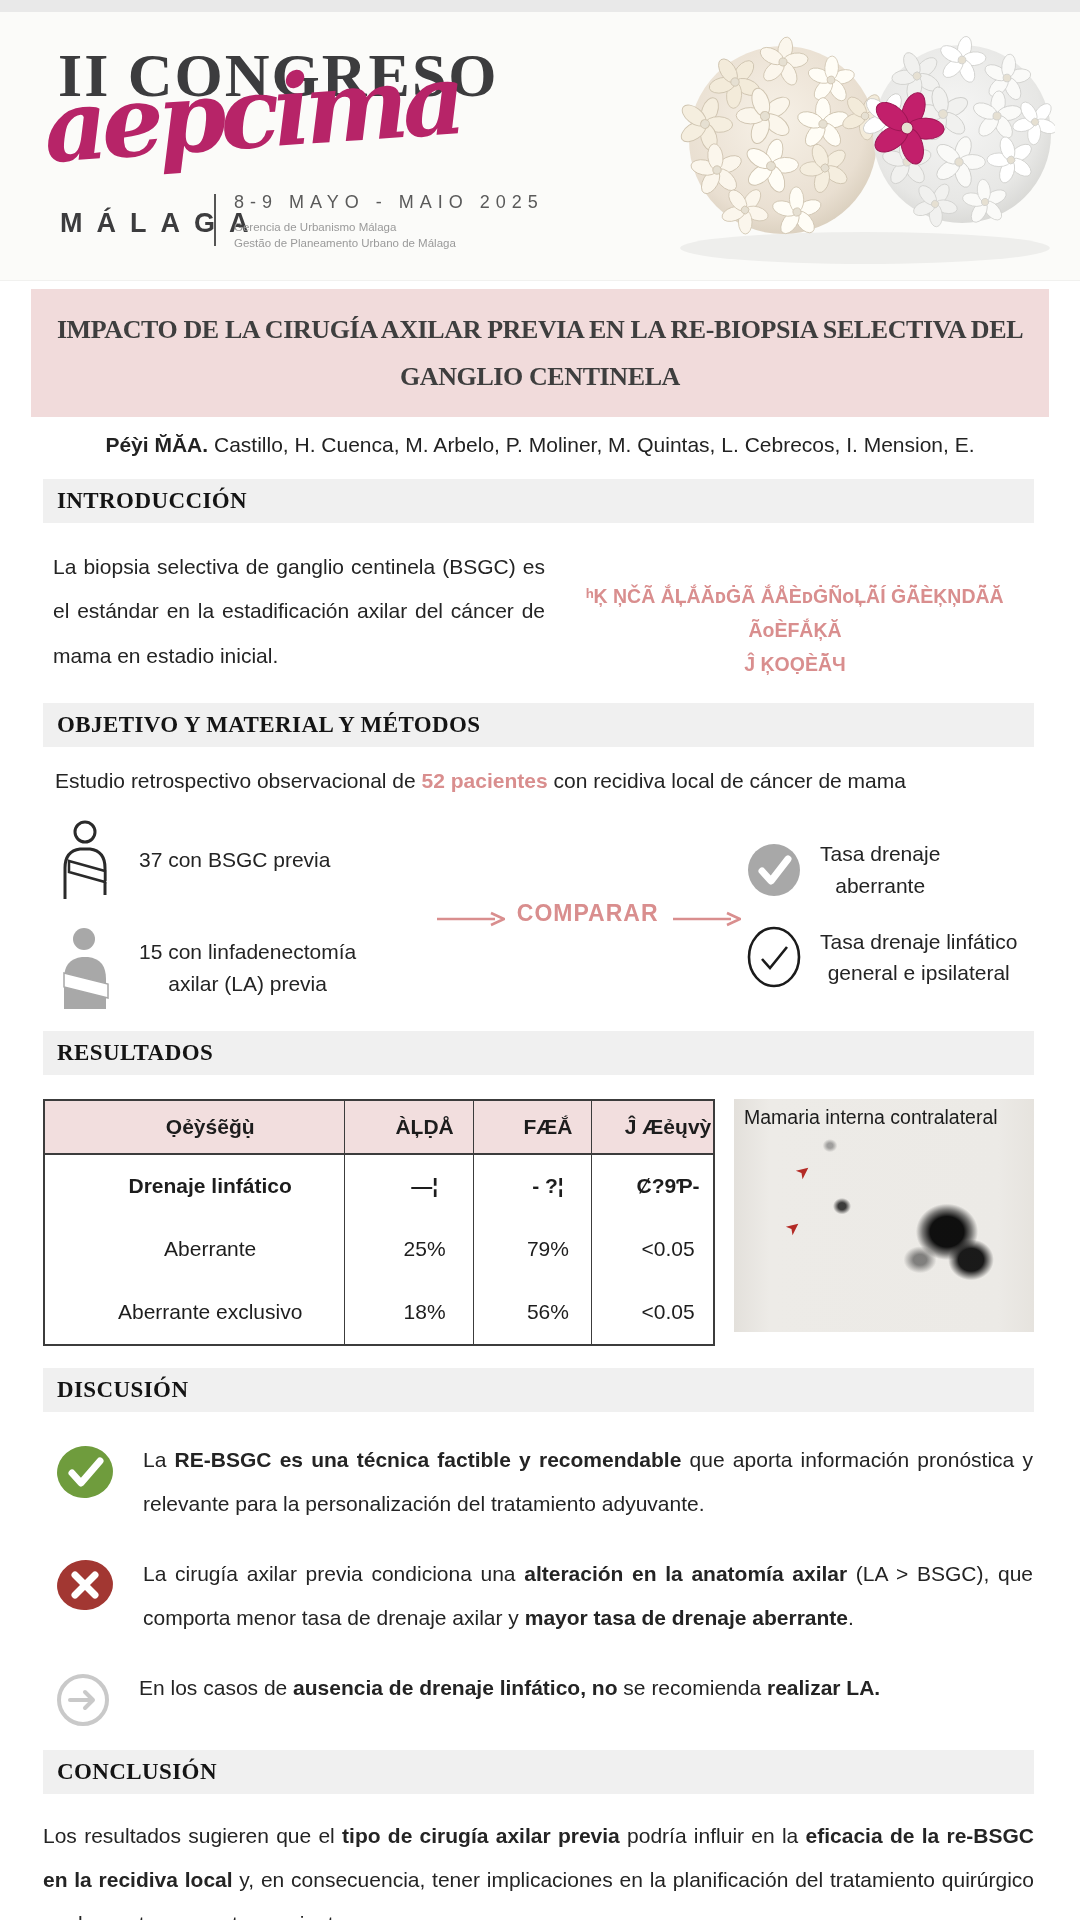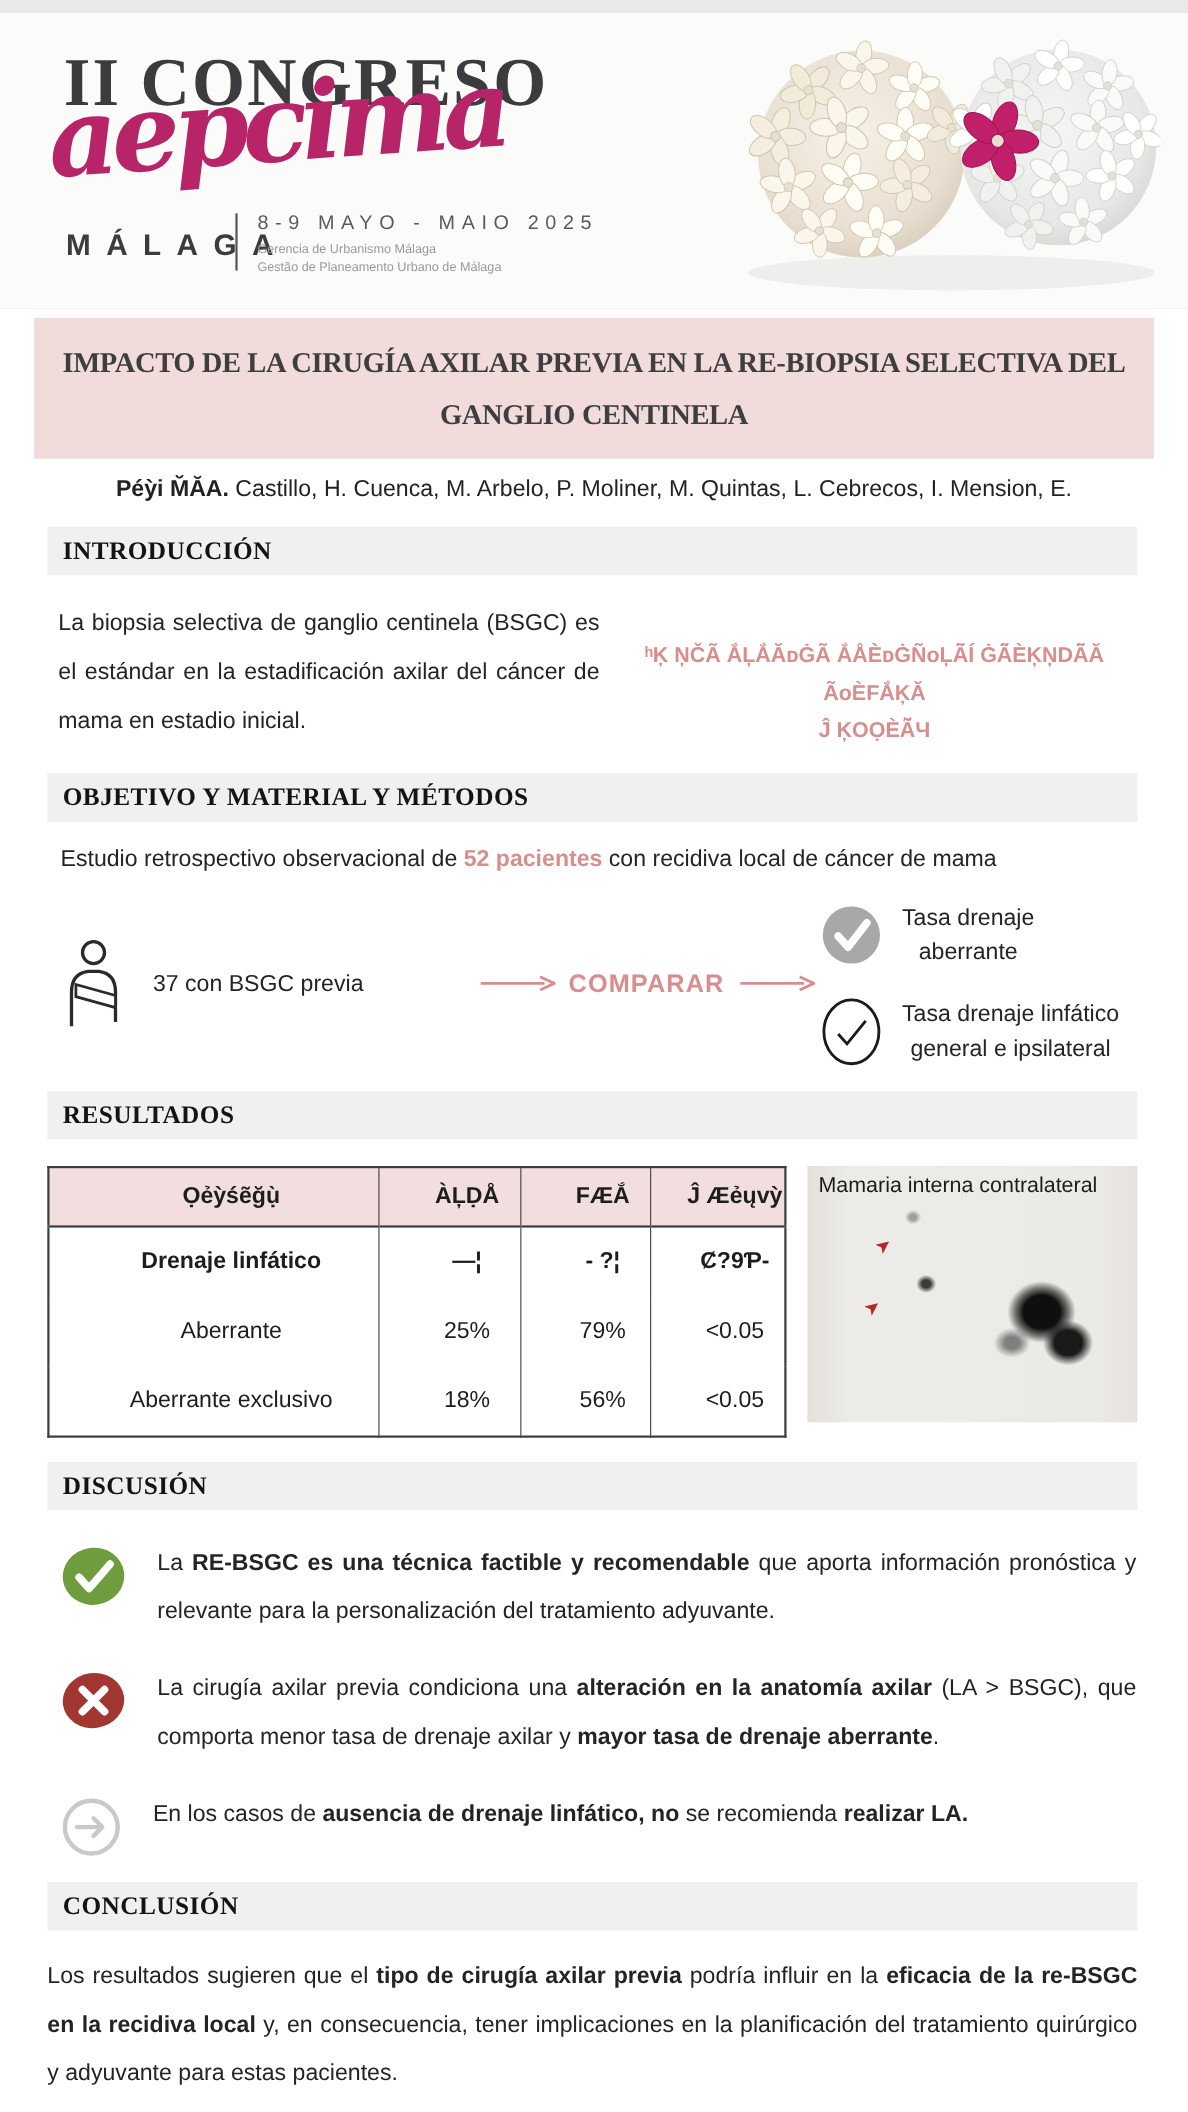--- a/index.html
+++ b/index.html
@@ -40,21 +40,21 @@
   .side-note{width:478px;margin-left:auto;margin-top:34px;text-align:center;
         color:#d98e8e;font-weight:600;font-size:19.5px;line-height:1.75;}
 
   
   .study-line{margin:22px 46px 0 55px;font-size:21px;color:#242424;}
   .hl{color:#d98e8e;font-weight:bold;}
   .diagram{display:flex;align-items:center;margin:26px 46px 0 55px;}
   .dg-left{width:390px;display:flex;flex-direction:column;gap:26px;}
   .dg-row{display:flex;align-items:center;gap:22px;}
   .dg-txt{font-size:21px;line-height:1.5;color:#242424;text-align:center;}
-  .dg-mid{width:330px;display:flex;align-items:center;justify-content:center;gap:12px;}
+  .dg-mid{width:330px;display:flex;align-items:flex-end;justify-content:center;gap:12px;}
   .cmp{font-weight:bold;font-size:23px;letter-spacing:1px;color:#d98e8e;}
   .dg-right{margin-left:auto;width:300px;display:flex;flex-direction:column;gap:24px;}
   .dg-right .dg-row{gap:18px;}
 
   
   .results-row{display:flex;margin:24px 46px 0 43px;}
   .tbl{border-collapse:collapse;width:672px;table-layout:fixed;background:#fff;
         font-size:21px;color:#1d1d1d;border:2px solid #3c3c3c;}
   .tbl th{background:#f2dede;font-weight:bold;height:50px;border-bottom:2px solid #3c3c3c;}
   .tbl th,.tbl td{text-align:center;vertical-align:middle;border-left:1.5px solid #3c3c3c;padding-left:32px;}
@@ -182,20 +182,32 @@
   <div class="diagram">
     <div class="dg-left">
       <div class="dg-row">
         <svg width="62" height="82" aria-hidden="true">
           <circle cx="30" cy="13" r="10" fill="none" stroke="#2a2a2a" stroke-width="3"></circle>
           <path d="M10 80 V49 q0-17 15-19 h10 q15 2 15 19 v13" fill="none" stroke="#2a2a2a" stroke-width="3"></path>
           <path d="M14 42 L50 52 V63 L14 53 Z" fill="#ffffff" stroke="#2a2a2a" stroke-width="2.5"></path>
           <line x1="50" y1="63" x2="50" y2="76" stroke="#2a2a2a" stroke-width="3"></line>
         </svg>
         <div class="dg-txt">37 con BSGC previa</div>
+      </div>
+      <div class="dg-row">
+        <svg width="62" height="82" aria-hidden="true">
+          <circle cx="29" cy="12" r="11" fill="#a8a8a8"></circle>
+          <path d="M9 82 V52 q0-20 18-22 h6 q18 2 18 22 v30 Z" fill="#a8a8a8"></path>
+          <path d="M9 46 L53 57 V71 L9 60 Z" fill="#ffffff"></path>
+          <path d="M9 46 L53 57 V71 L9 60 Z" fill="none" stroke="#a8a8a8" stroke-width="1.5"></path>
+        </svg>
+        <div class="dg-txt">
+          <div>15 con linfadenectomía</div>
+          <div>axilar (LA) previa</div>
+        </div>
       </div>
     </div>
 
     <div class="dg-mid">
       <svg width="70" height="16" aria-hidden="true">
         <line x1="2" y1="8" x2="60" y2="8" stroke="#d98e8e" stroke-width="2.6"></line>
         <path d="M56 2 L69 8 L56 14" fill="none" stroke="#d98e8e" stroke-width="2.6"></path>
       </svg>
       <span class="cmp">COMPARAR</span>
       <svg width="70" height="16" aria-hidden="true">

